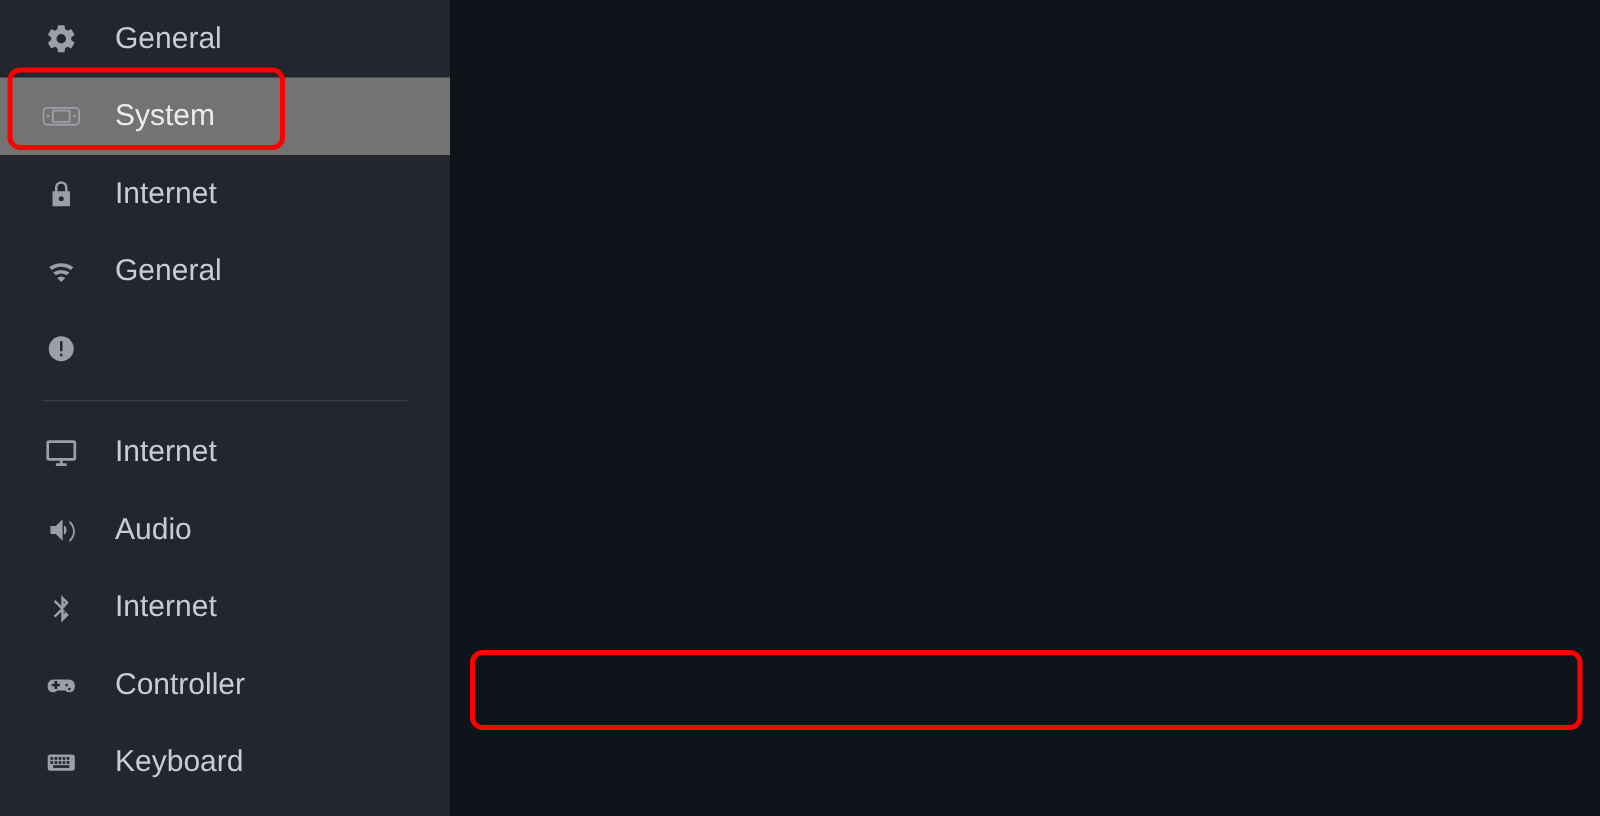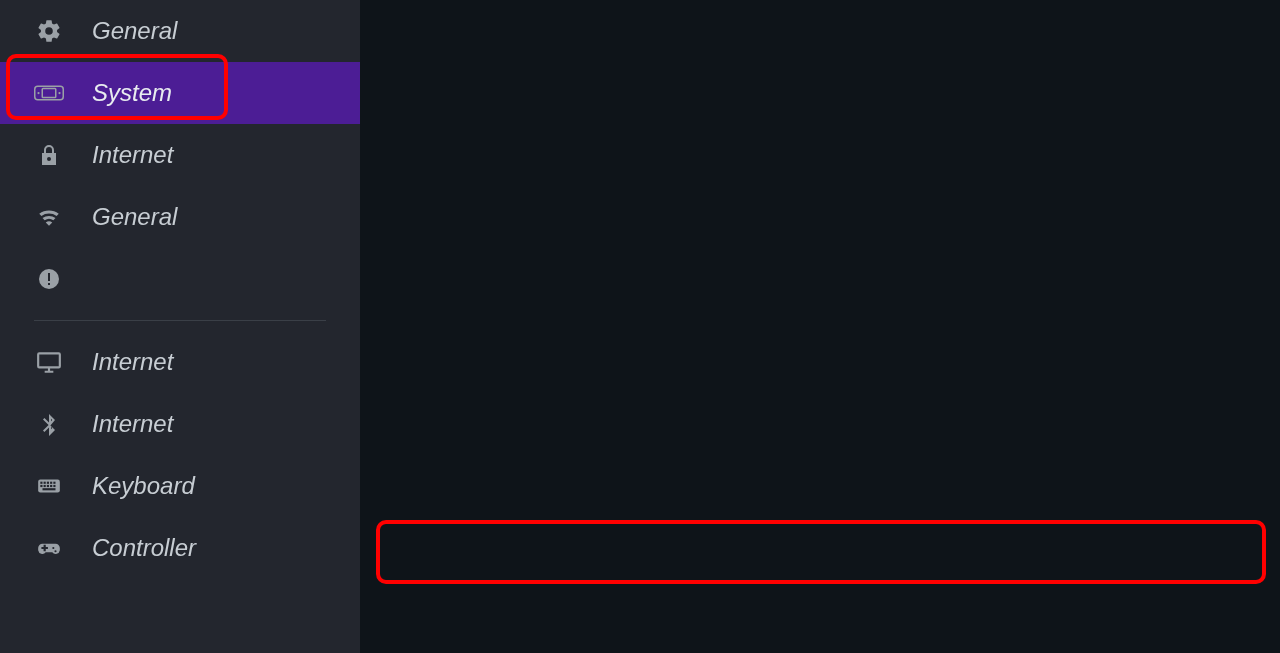--- a/index.html
+++ b/index.html
@@ -31,37 +31,37 @@
   .side-item .icon {
     width: 30px;
     height: 30px;
     margin-right: 28px;
     display: flex;
     align-items: center;
     justify-content: center;
     color: #9aa0a6;
   }
   .side-item.active {
-    background: #4c1d95;
+    background: #737373;
     color: #e8ecef;
   }
   .side-divider {
     height: 1px;
     background: #3a3f47;
     margin: 10px 34px 10px 34px;
   }
   
   .red-annot {
     position: absolute;
     border: 4px solid #ff0000;
     border-radius: 10px;
     pointer-events: none;
     z-index: 10;
   }
-  .wrap { position: relative; width: 1280px; height: 653px; font-style: italic; }
+  .wrap { position: relative; width: 1280px; height: 653px; }
   svg { display: block; }
 </style>
 </head>
 <body>
 <div class="wrap">
 
 <div class="sidebar">
 
   <div class="side-item">
     <span class="icon">
@@ -117,28 +117,45 @@
   <div class="side-item">
     <span class="icon">
       <svg viewBox="0 0 24 24" width="26" height="26" fill="none" stroke="currentColor" stroke-width="2">
             <rect x="2" y="4" width="20" height="13" rx="1"></rect>
             <path d="M8 21h8M12 17v4"></path>
           </svg>
     </span>
     <span>Internet</span>
   </div>
 
+  <div class="side-item">
+    <span class="icon">
+      <svg viewBox="0 0 24 24" width="26" height="26" fill="currentColor">
+            <path d="M4 9v6h4l5 5V4L8 9Zm12 3a4 4 0 0 0-2-3.46v6.92A4 4 0 0 0 16 12Zm2-7v2.06A8 8 0 0 1 18 19v2.06A10 10 0 0 0 18 5Z"></path>
+          </svg>
+    </span>
+    <span>Audio</span>
+  </div>
 
   <div class="side-item">
     <span class="icon">
       <svg viewBox="0 0 24 24" width="24" height="24" fill="currentColor">
             <path d="M12 2v8.6L7.4 6 6 7.4 11.6 13 6 18.6 7.4 20 12 15.4V24l6-6-4.6-4.6L18 8Zm2 4.8L15.2 8 14 9.2Zm0 10.4V14.8l1.2 1.2Z"></path>
           </svg>
     </span>
     <span>Internet</span>
+  </div>
+
+  <div class="side-item">
+    <span class="icon">
+      <svg viewBox="0 0 24 24" width="26" height="26" fill="currentColor">
+            <path d="M6 8h12a4 4 0 0 1 4 4v2a4 4 0 0 1-7 2h-6a4 4 0 0 1-7-2v-2a4 4 0 0 1 4-4Zm1 3H5v2h2v2h2v-2h2v-2H9V9H7Zm9 0a1 1 0 1 0 1 1 1 1 0 0 0-1-1Zm2 3a1 1 0 1 0 1 1 1 1 0 0 0-1-1Z"></path>
+          </svg>
+    </span>
+    <span>Controller</span>
   </div>
 
   <div class="side-item">
     <span class="icon">
       <svg viewBox="0 0 24 24" width="26" height="26" fill="currentColor">
             <rect x="2" y="6" width="20" height="12" rx="2"></rect>
             <g fill="#23262e">
               <rect x="4" y="8" width="2" height="2"></rect>
               <rect x="7" y="8" width="2" height="2"></rect>
               <rect x="10" y="8" width="2" height="2"></rect>
@@ -148,27 +165,18 @@
               <rect x="7" y="11" width="2" height="2"></rect>
               <rect x="10" y="11" width="2" height="2"></rect>
               <rect x="13" y="11" width="2" height="2"></rect>
               <rect x="16" y="11" width="2" height="2"></rect>
               <rect x="6" y="14" width="12" height="2"></rect>
             </g>
           </svg>
     </span>
     <span>Keyboard</span>
   </div>
-
-  <div class="side-item">
-    <span class="icon">
-      <svg viewBox="0 0 24 24" width="26" height="26" fill="currentColor">
-            <path d="M6 8h12a4 4 0 0 1 4 4v2a4 4 0 0 1-7 2h-6a4 4 0 0 1-7-2v-2a4 4 0 0 1 4-4Zm1 3H5v2h2v2h2v-2h2v-2H9V9H7Zm9 0a1 1 0 1 0 1 1 1 1 0 0 0-1-1Zm2 3a1 1 0 1 0 1 1 1 1 0 0 0-1-1Z"></path>
-          </svg>
-    </span>
-    <span>Controller</span>
-  </div>
 </div>
 
 <div class="red-annot" style="top:54px;left:6px;width:222px;height:66px;"></div>
 <div class="red-annot" style="top:520px;left:376px;width:890px;height:64px;"></div>
 
 </div>
 
 </body></html>

